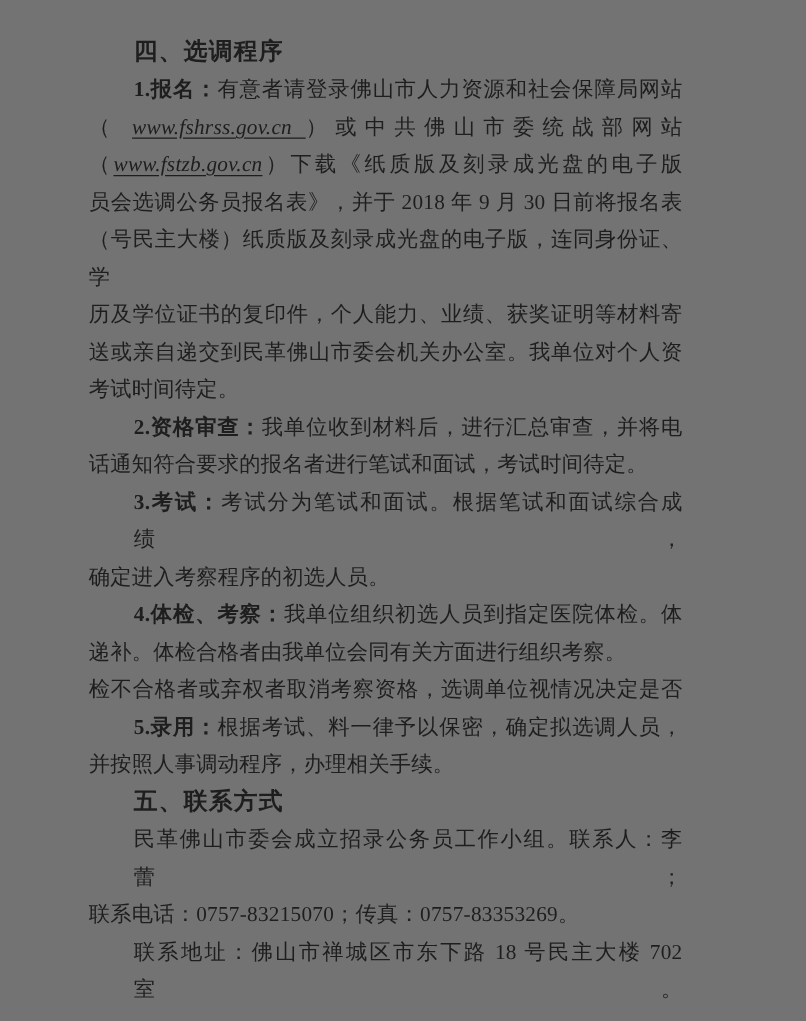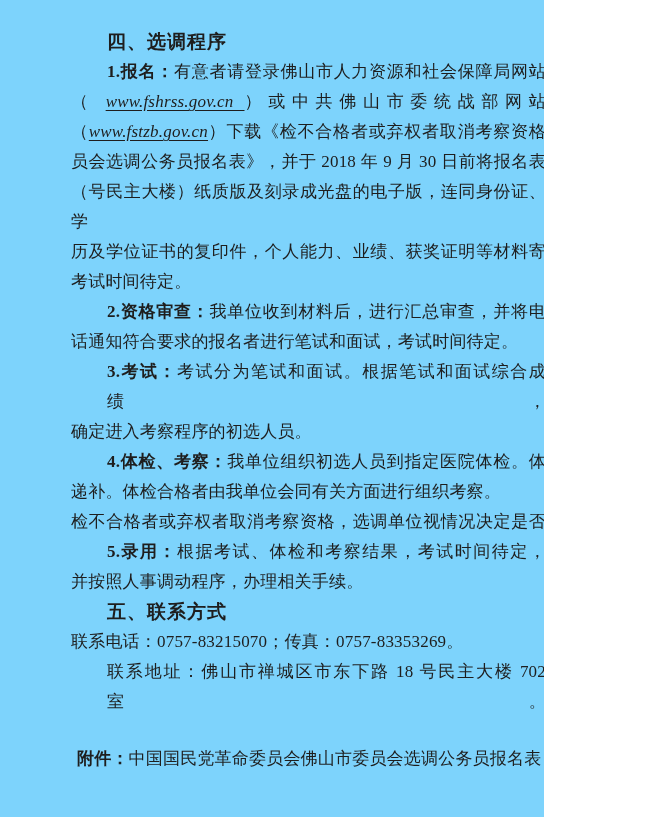--- a/index.html
+++ b/index.html
@@ -1,20 +1,20 @@
 <!DOCTYPE html>
 <html><head>
 <meta charset="utf-8">
 <style>
   html,body { margin:0; padding:0; }
   body { background:#ffffff; }
   .page {
     position:relative;
-    width:544px; height:817px;
-    background:#7dd3fc;
+    width:645px; height:817px;
+    background:#737373;
     overflow:hidden;
   }
   .doc {
     position:absolute;
     left:71px; top:27px;
     width:475px;
     font-family:"Liberation Serif","DejaVu Serif",serif;
     font-size:17px;
     color:#1e1e1e;
     letter-spacing:0.2px;
@@ -43,33 +43,35 @@
   .u { text-decoration:underline; text-underline-offset:3px;font-style:italic; }
 </style>
 </head>
 <body>
 
 <div class="page">
   <div class="doc">
       <div class="line heading indent"><span class="b">四、选调程序</span></div>
       <div class="line indent just"><span class="b">1.报名：</span><span>有意者请登录佛山市人力资源和社会保障局网站</span></div>
       <div class="line just"><span>（ </span><span class="u">www.fshrss.gov.cn </span><span>）或中共佛山市委统战部网站</span></div>
-      <div class="line just"><span>（</span><span class="u">www.fstzb.gov.cn</span><span>）下载《检不合格者或弃权者取消考察资格</span></div>
+      <div class="line just"><span>（</span><span class="u">www.fstzb.gov.cn</span><span>）下载《纸质版及刻录成光盘的电子版</span></div>
       <div class="line just"><span>员会选调公务员报名表》，并于 2018 年 9 月 30 日前将报名表</span></div>
       <div class="line just"><span>（号民主大楼）纸质版及刻录成光盘的电子版，连同身份证、学</span></div>
       <div class="line just"><span>历及学位证书的复印件，个人能力、业绩、获奖证明等材料寄</span></div>
+      <div class="line just"><span>送或亲自递交到民革佛山市委会机关办公室。我单位对个人资</span></div>
       <div class="line"><span>考试时间待定。</span></div>
       <div class="line indent just"><span class="b">2.资格审查：</span><span>我单位收到材料后，进行汇总审查，并将电</span></div>
       <div class="line"><span>话通知符合要求的报名者进行笔试和面试，考试时间待定。</span></div>
       <div class="line indent just"><span class="b">3.考试：</span><span>考试分为笔试和面试。根据笔试和面试综合成绩，</span></div>
       <div class="line"><span>确定进入考察程序的初选人员。</span></div>
       <div class="line indent just"><span class="b">4.体检、考察：</span><span>我单位组织初选人员到指定医院体检。体</span></div>
       <div class="line"><span>递补。体检合格者由我单位会同有关方面进行组织考察。</span></div>
       <div class="line just"><span>检不合格者或弃权者取消考察资格，选调单位视情况决定是否</span></div>
-      <div class="line indent just"><span class="b">5.录用：</span><span>根据考试、体检和考察结果，考试时间待定，</span></div>
+      <div class="line indent just"><span class="b">5.录用：</span><span>根据考试、料一律予以保密，确定拟选调人员，</span></div>
       <div class="line"><span>并按照人事调动程序，办理相关手续。</span></div>
       <div class="line heading indent"><span class="b">五、联系方式</span></div>
+      <div class="line indent just"><span>民革佛山市委会成立招录公务员工作小组。联系人：李蕾；</span></div>
       <div class="line"><span>联系电话：0757-83215070；传真：0757-83353269。</span></div>
       <div class="line indent just"><span>联系地址：佛山市禅城区市东下路 18 号民主大楼 702 室。</span></div>
       <div class="line blank"></div>
       <div class="line indent-xs"><span class="b">附件：</span><span>中国国民党革命委员会佛山市委员会选调公务员报名表</span></div>
     </div>
 </div>
 
 </body></html>

